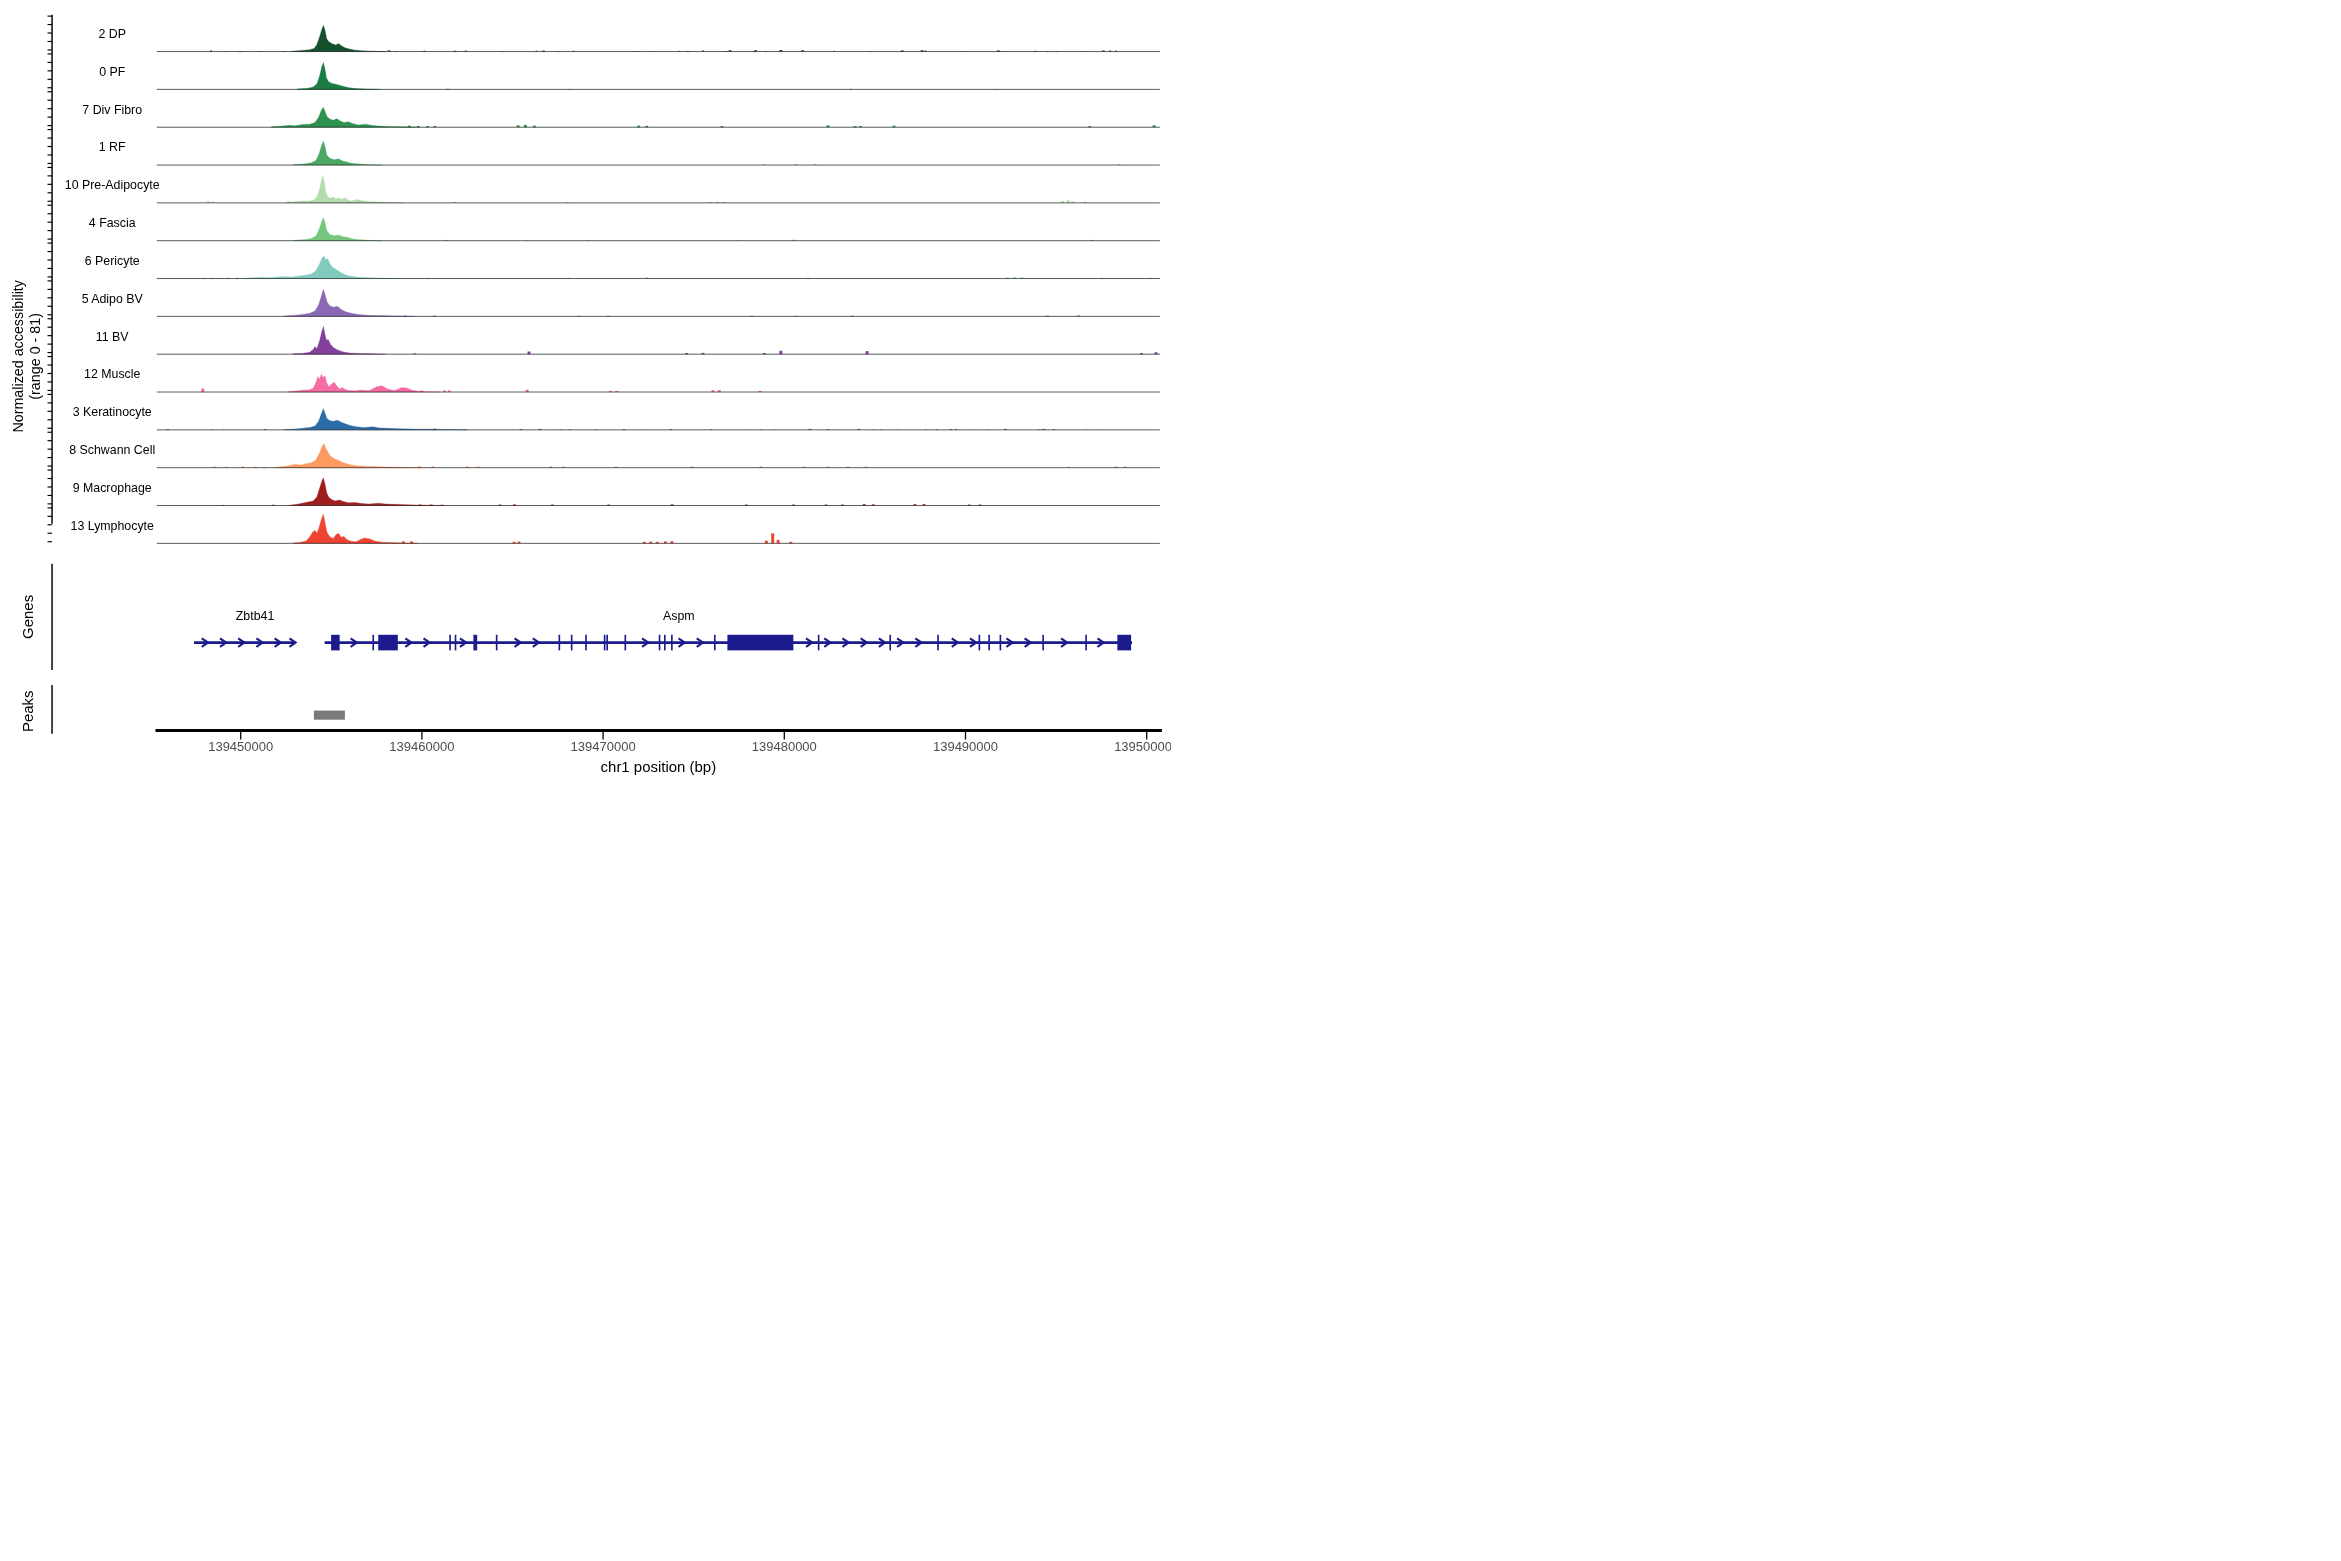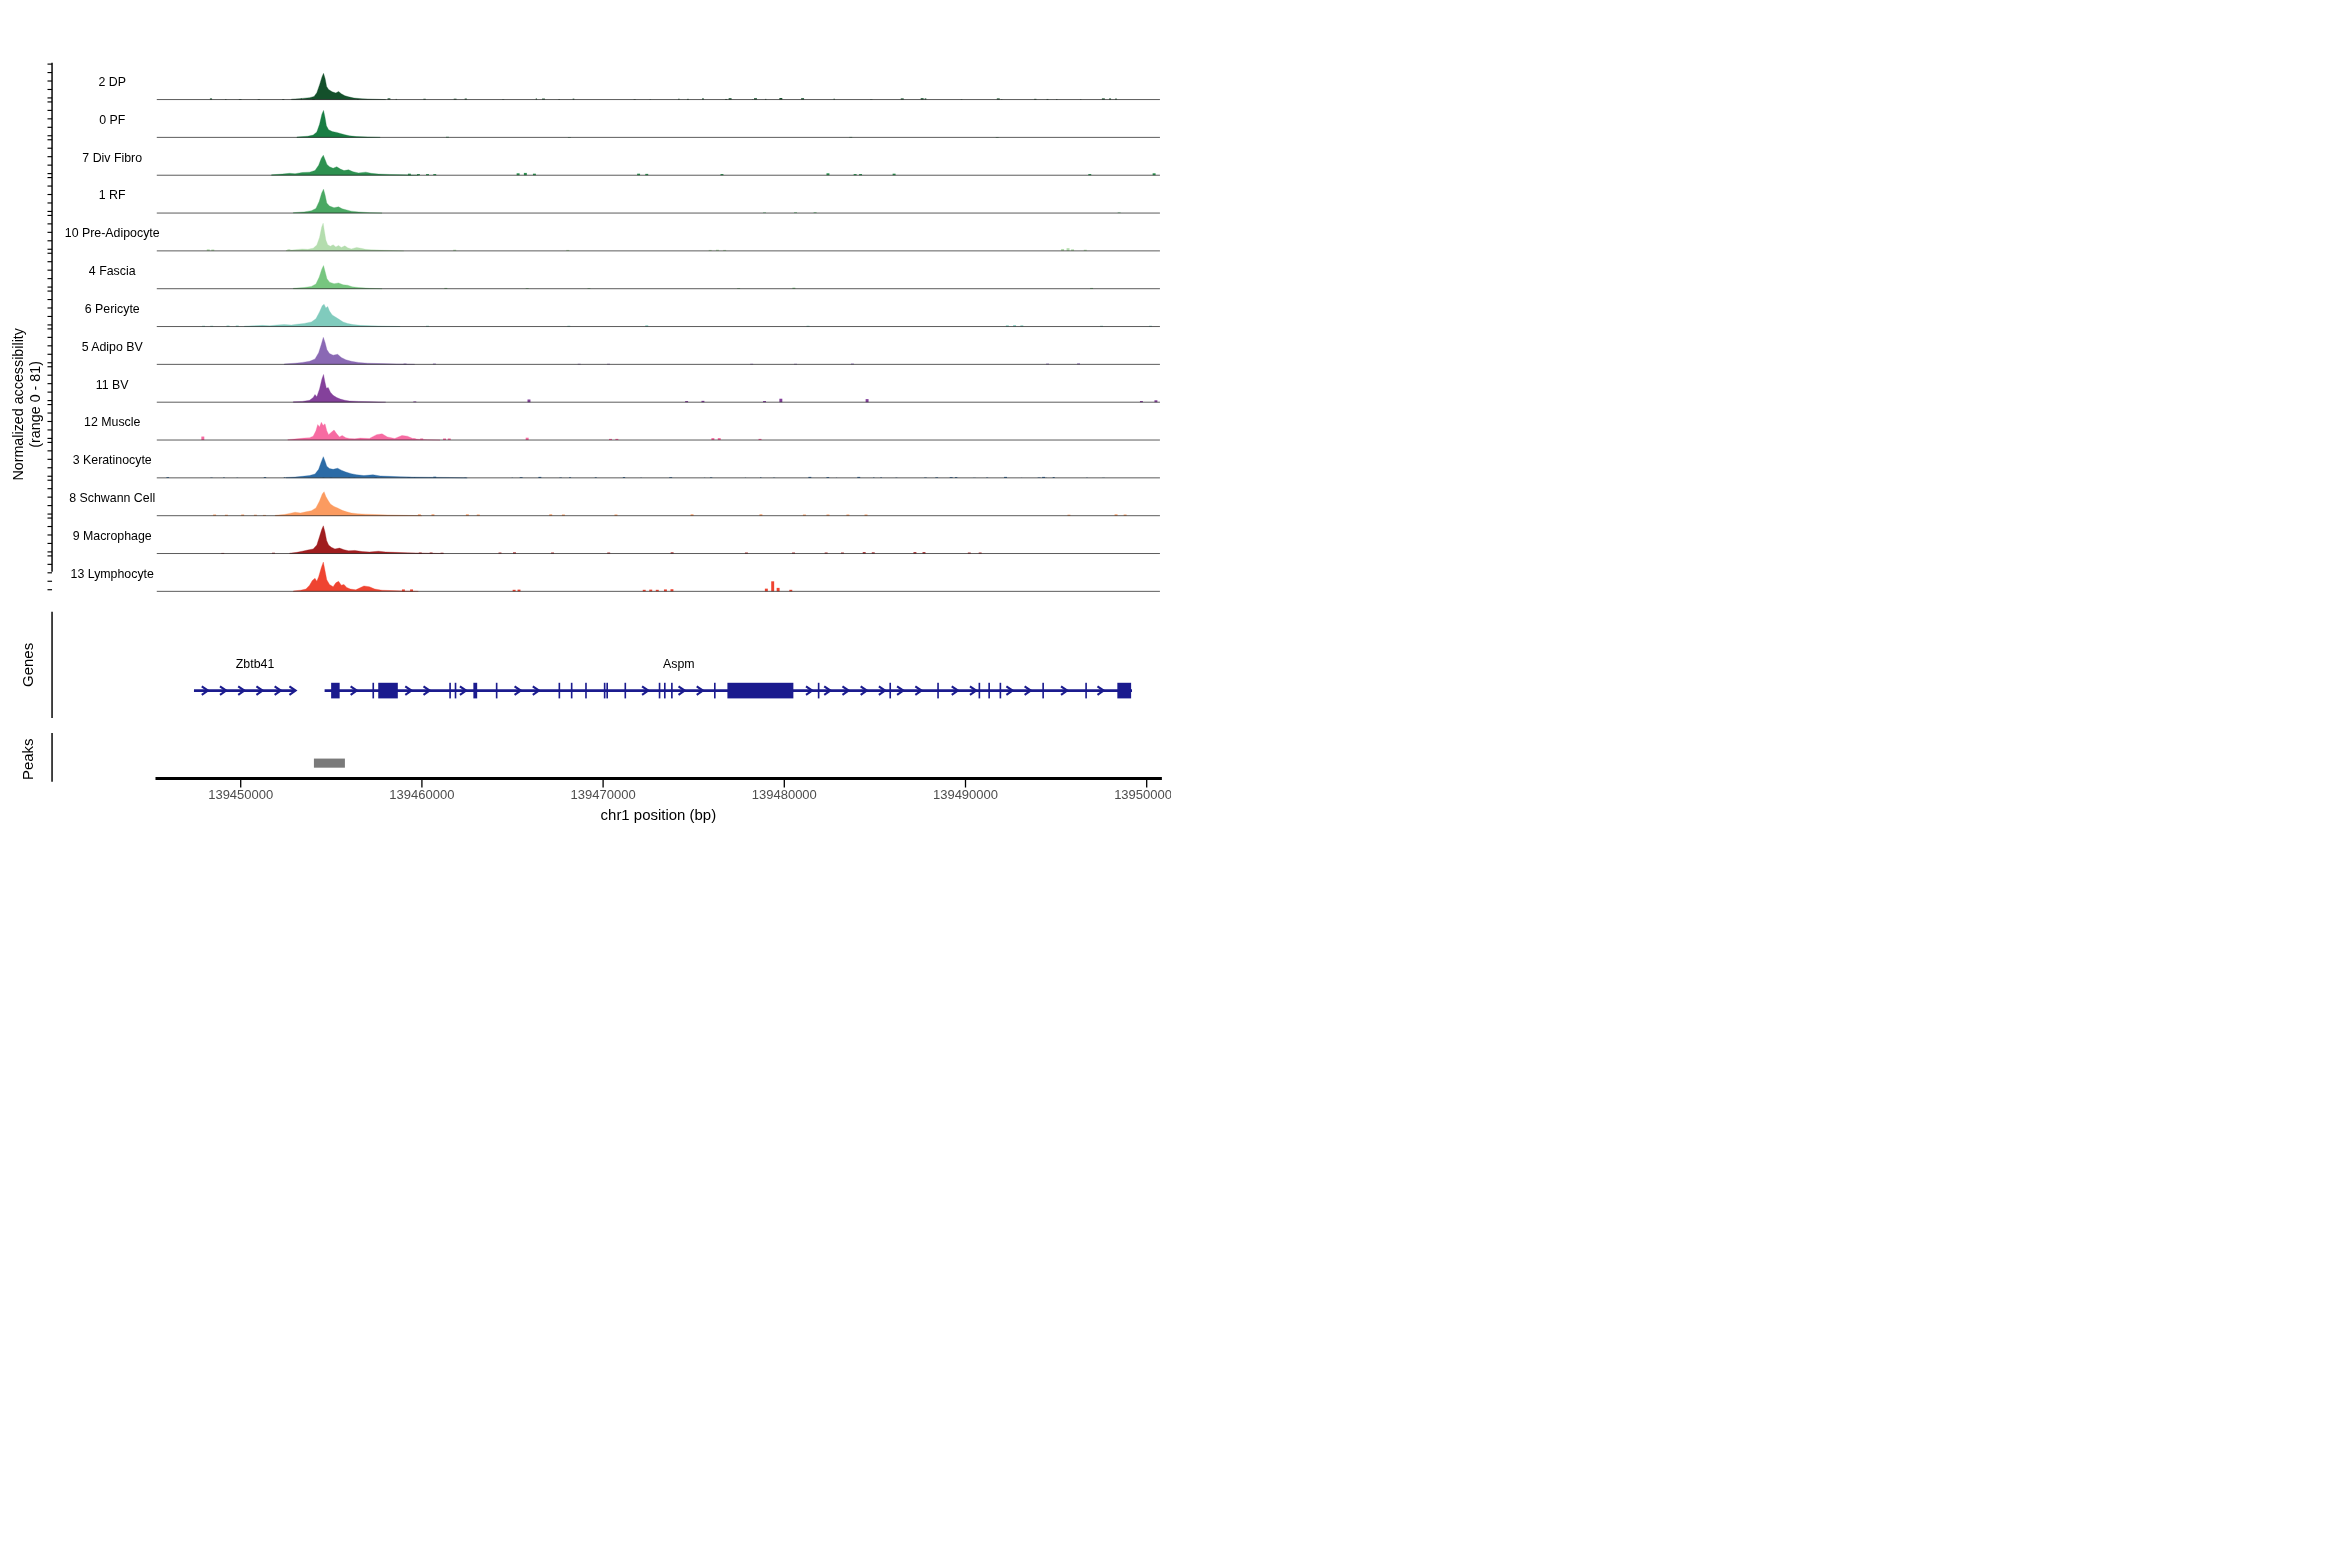--- a/index.html
+++ b/index.html
@@ -1,16 +1,16 @@
 <!DOCTYPE html>
 <html style="font-size:10.4px"><head>
 <meta charset="utf-8">
 <style>
   html,body{margin:0;padding:0;background:#ffffff;}
-  .figure{position:relative;width:1171px;height:781px;background:#ffffff;overflow:hidden;margin-top:48px;}
+  .figure{position:relative;width:1171px;height:781px;background:#ffffff;overflow:hidden;}
   svg{display:block;}
   text{font-family:"Liberation Sans", sans-serif;}
 </style>
 </head>
 <body>
 
 <div class="figure">
   <svg id="plot" width="1171" height="781" viewBox="0 0 3600 2400">
       <g>
         <g>

